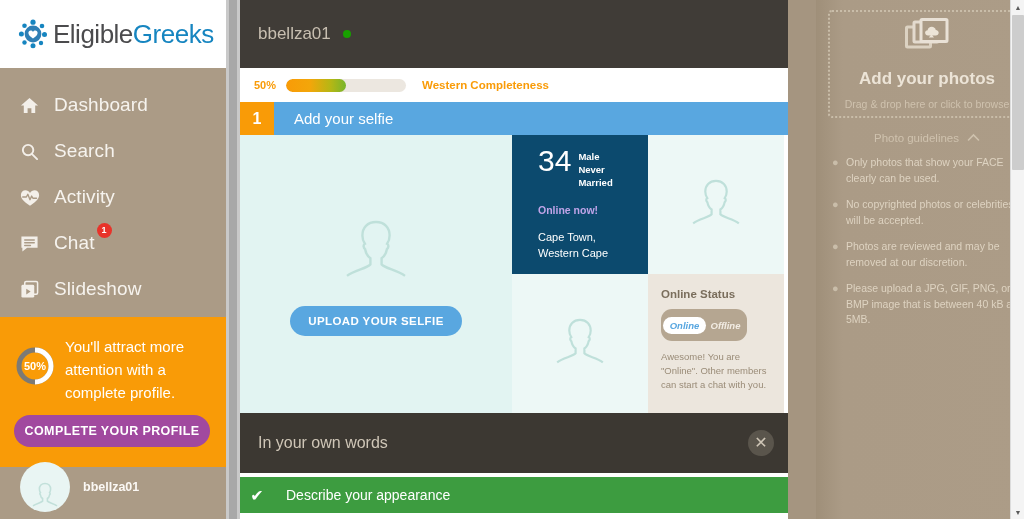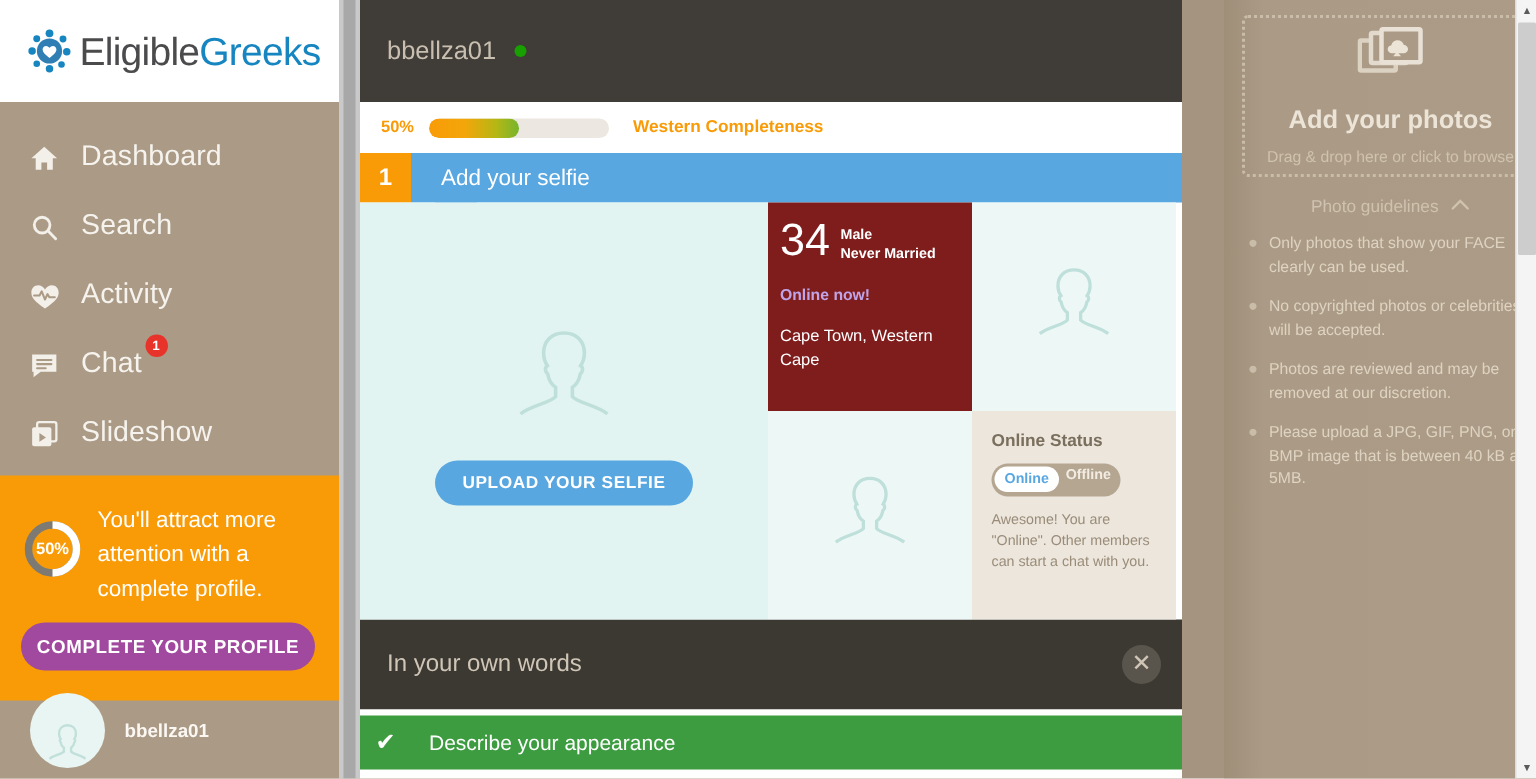--- a/index.html
+++ b/index.html
@@ -148,32 +148,32 @@
   .selfie-hint {
     color:#a9cfcd; font-size:11px; font-weight:bold; text-align:center;
     line-height:17px; margin-top:10px; width:190px;
   }
   .upload-btn {
     margin-top:14px; background:#59a7e0; color:#fff; border:none; cursor:pointer;
     height:30px; padding:0 18px; border-radius:15px;
     font-size:11.5px; font-weight:bold; letter-spacing:0.4px;
     font-family:"Liberation Sans", sans-serif;
   }
-  .cell-profile { background:#7f1d1d; padding:12px 8px; }
+  .cell-profile { background:#0c4a6e; padding:12px 26px; }
   .age-row { display:flex; align-items:flex-start; }
   .age { color:#fff; font-size:30px; line-height:28px; font-weight:300; }
   .age-meta { color:#fff; font-size:9.5px; font-weight:bold; line-height:13px; margin-left:7px; margin-top:3px; }
   .online-now { color:#c0a4e8; font-size:10.5px; font-weight:bold; margin-top:15px; }
   .location { color:#fff; font-size:11px; line-height:16px; margin-top:13px; }
   .cell-ph { background:#edf8f6; display:flex; align-items:center; justify-content:center; }
   .cell-status { background:#ece6dd; padding:14px 13px 0 13px; }
   .status-title { color:#7a6e5c; font-size:11.5px; font-weight:bold; }
   .toggle {
-    margin-top:9px; width:86px; height:22px; border-radius:11px; background:#b5a691;
-    display:flex; align-items:flex-start; padding:2px; cursor:pointer;
+    margin-top:9px; width:86px; height:32px; border-radius:11px; background:#b5a691;
+    display:flex; align-items:center; padding:2px; cursor:pointer;font-style:italic;
   }
   .toggle-on {
     background:#fff; border-radius:10px; height:17px; flex:0 0 43px;
     color:#59a7e0; font-size:9.5px; font-weight:bold;
     display:flex; align-items:center; justify-content:center;
   }
   .toggle-off {
     flex:1; color:#f2ece3; font-size:9.5px; font-weight:bold;
     display:flex; align-items:center; justify-content:center;
   }

